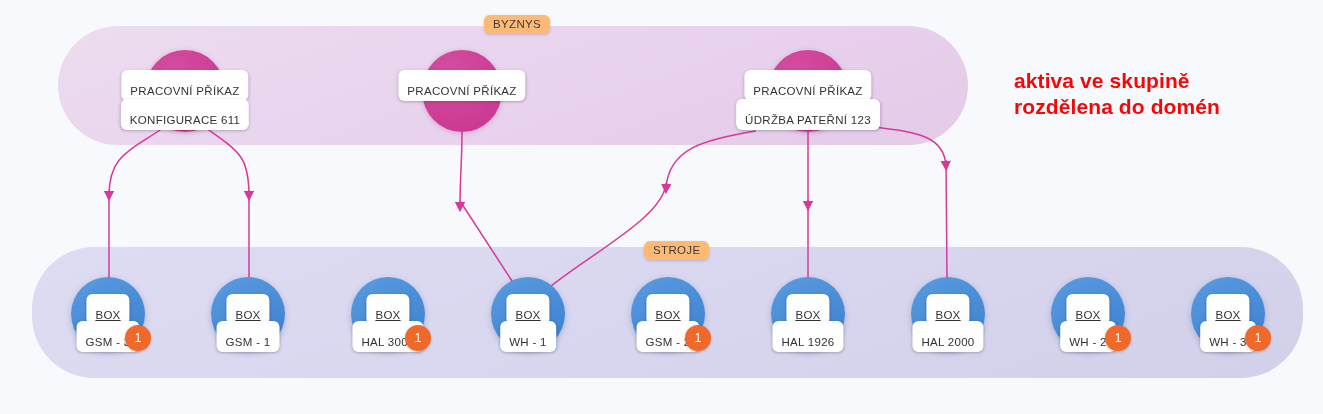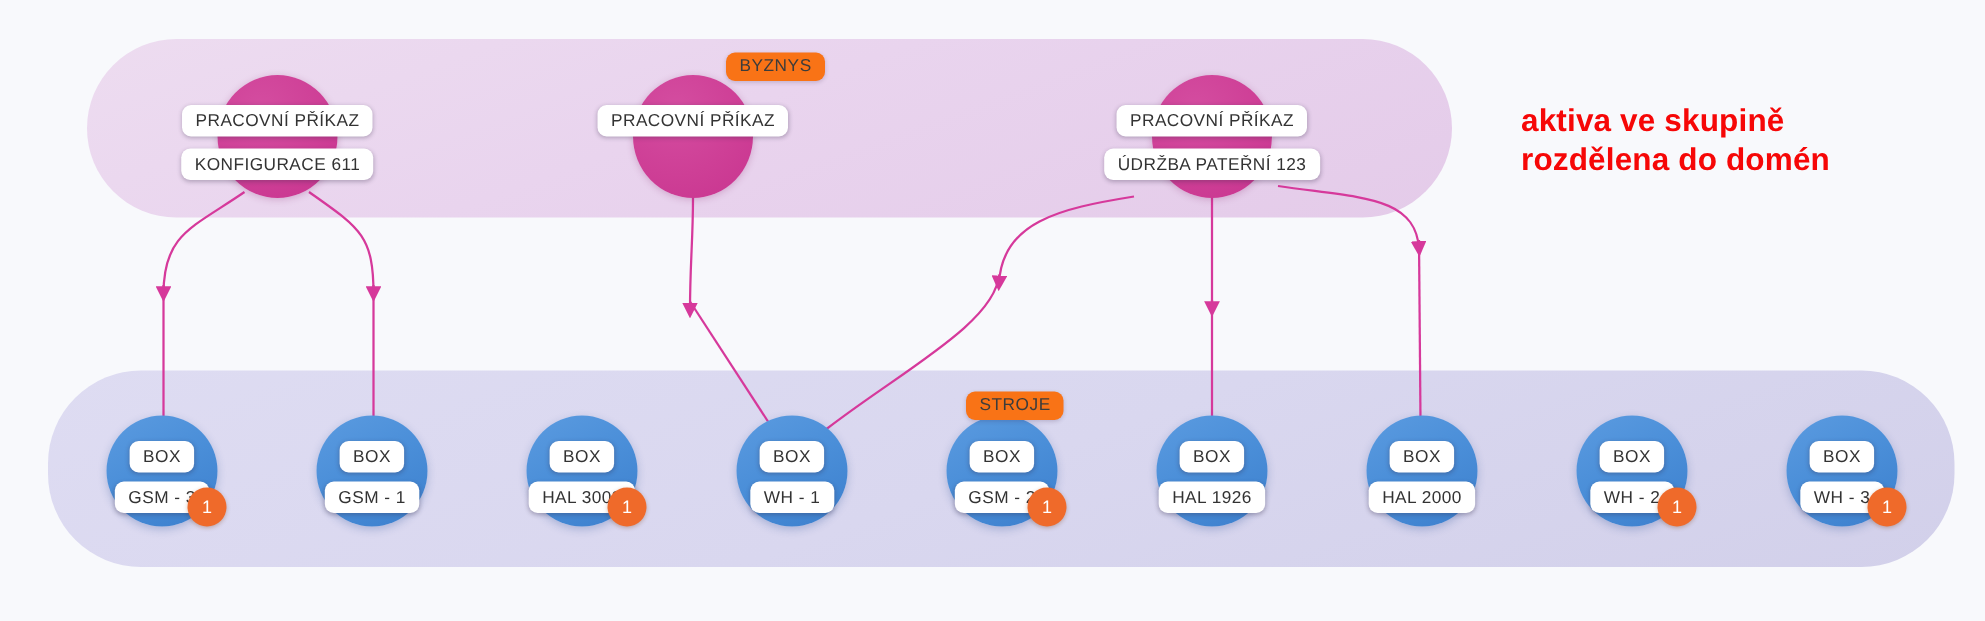--- a/index.html
+++ b/index.html
@@ -35,30 +35,29 @@
   }
   .group-stroje {
     left: 32px; top: 247px;
     width: 1271px; height: 131px;
     background: linear-gradient(160deg, #dedcf2 0%, #d9d7ef 50%, #d2d0ea 100%);
   }
 
   
   .group-title {
     position: absolute;
-    background: #f97316;
+    background: #fdba74;
     border-radius: 6px;
     padding: 3px 9px 4px 9px;
     font-size: 11.5px;
     color: #3c3c3c;
     letter-spacing: 0.35px;
     white-space: nowrap;
     box-shadow: 0 1px 3px rgba(60,40,80,0.22);
     z-index: 40;
-    margin-top: 20px;
   }
   .title-byznys { left: 484px; top: 15px; }
   .title-stroje { left: 644px; top: 241px; text-align: right; }
 
   
   #edges {
     position: absolute;
     left: 0; top: 0;
     width: 1323px; height: 414px;
     z-index: 12;
@@ -89,29 +88,29 @@
 
   .chip {
     position: absolute;
     background: #ffffff;
     border-radius: 6px;
     font-size: 11.5px;
     color: #333333;
     letter-spacing: 0.3px;
     white-space: nowrap;
     text-align: center;
-    padding: 5px 9px 4px 9px;
+    padding: 15px 9px 4px 9px;
     box-shadow: 0 1px 3px rgba(50,40,70,0.3);
     left: 50%;
     transform: translateX(-50%);
     z-index: 5;
   }
   .node-biz .chip-type { top: 20px; }
   .node-biz .chip-name { top: 49px; }
-  .node-asset .chip-type { top: 17px; }
+  .node-asset .chip-type { top: 17px; text-decoration: underline; }
   .node-asset .chip-name { top: 44px; }
 
   .badge {
     position: absolute;
     width: 26px; height: 26px;
     border-radius: 50%;
     background: #ef6a2a;
     color: #ffffff;
     font-size: 12px;
     line-height: 26px;

